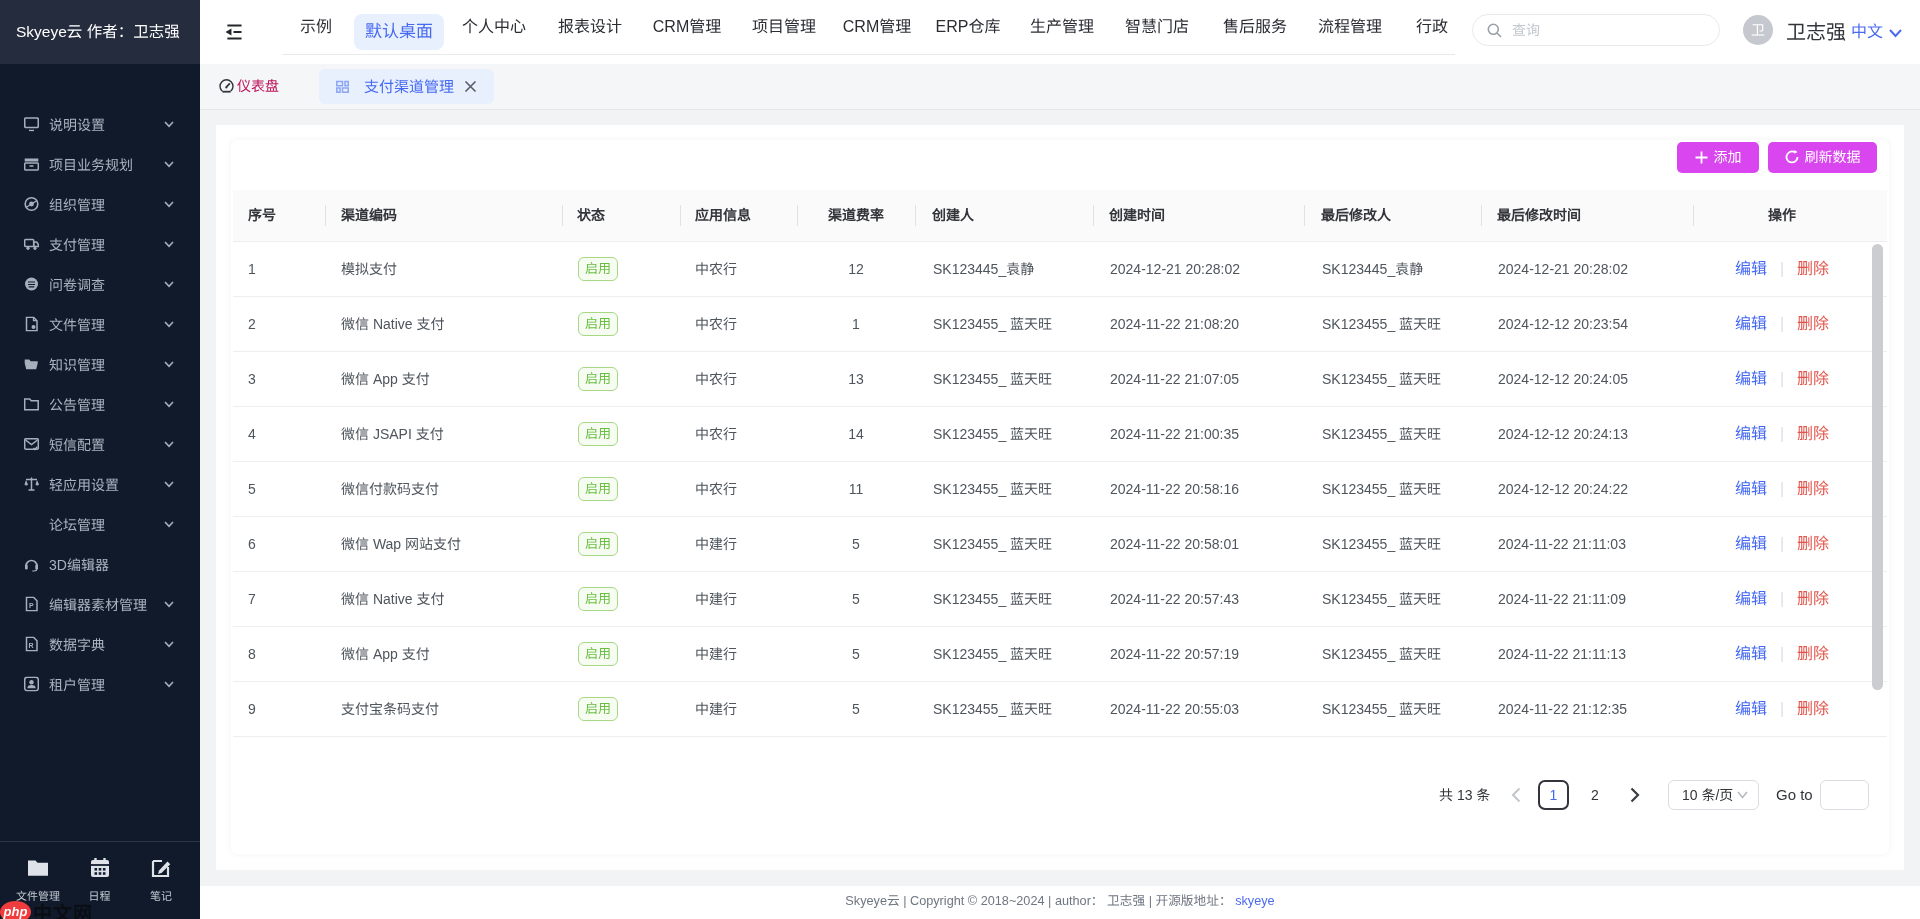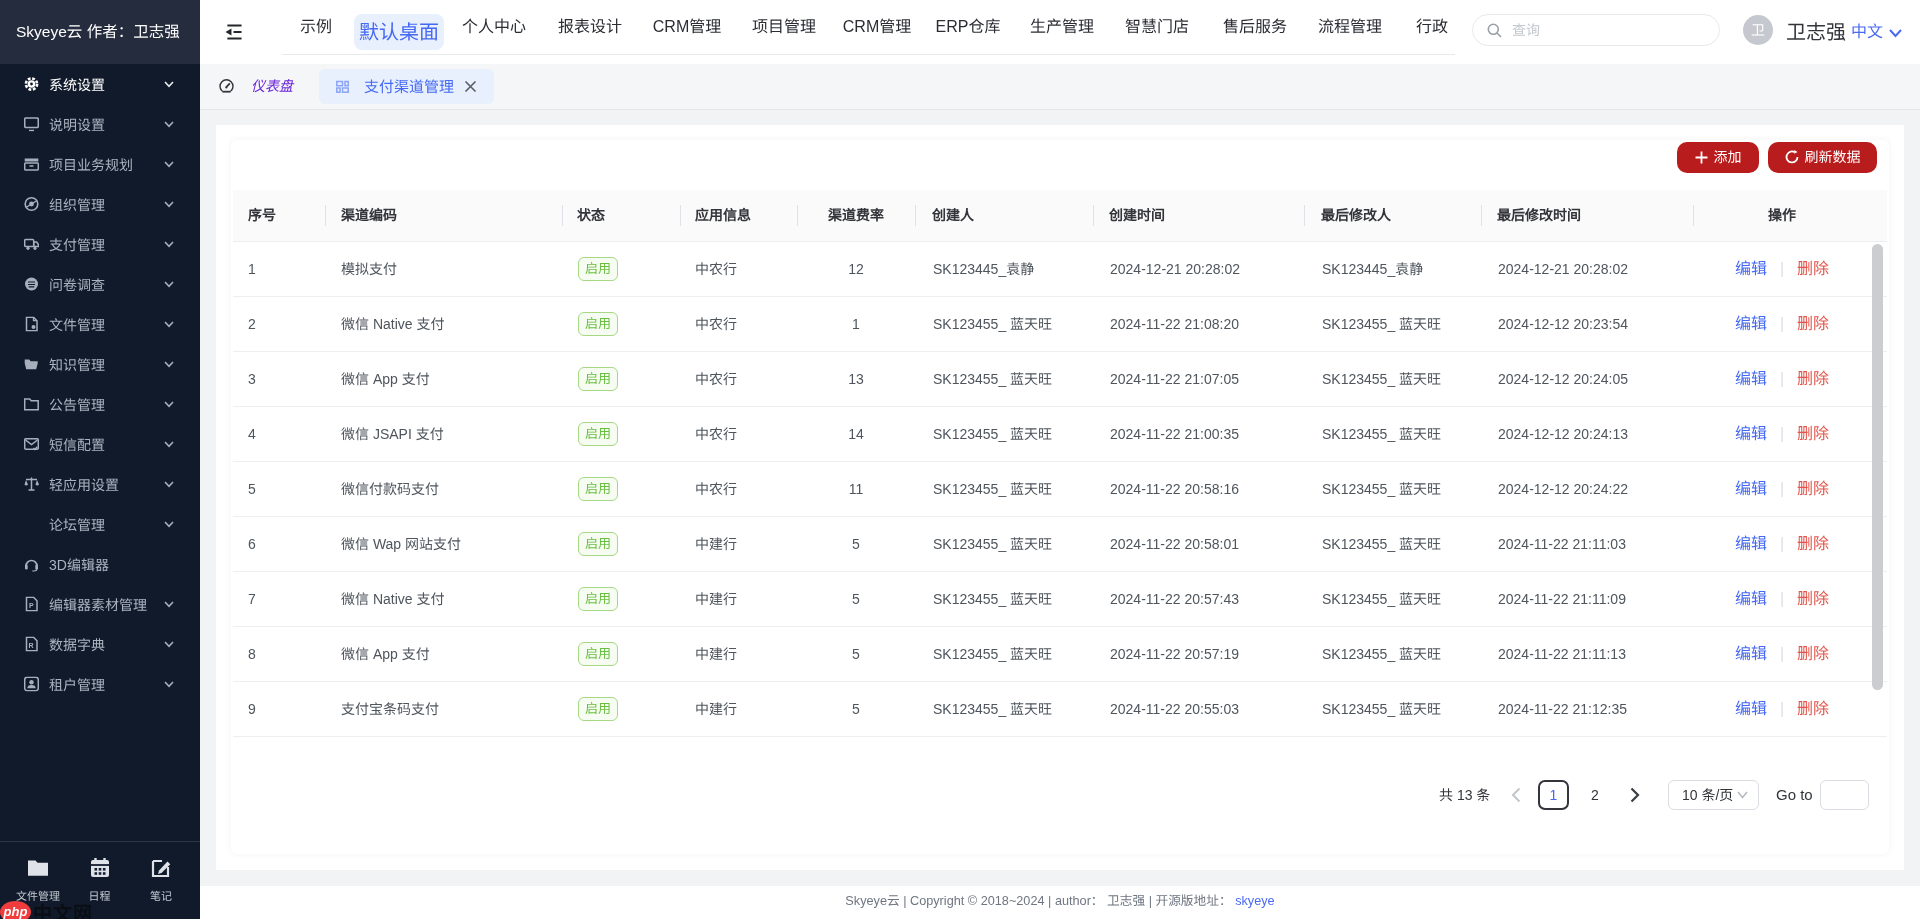--- a/index.html
+++ b/index.html
@@ -20,43 +20,43 @@
 .bitem svg { width:22px; height:22px; }
 .bitem .blb { font-size:11px; margin-top:4px; color:#c3c9d2; }
 #phpwm { position:absolute; left:0px; top:898px; height:24px; white-space:nowrap; z-index:9; }
 #phpwm .pbub { display:inline-block; width:31px; height:22px; background:#f03c3c; border-radius:50%; color:#fff; font-size:13px; font-weight:bold; font-style:italic; text-align:center; line-height:22px; vertical-align:middle; }
 #phpwm .ptx { display:inline-block; color:#0a0e14; font-size:19px; font-weight:bold; vertical-align:middle; margin-left:2px; letter-spacing:1px; }
 
 
 #topnav { position:absolute; left:200px; top:0; width:1720px; height:64px; background:#fff; z-index:4; }
 #topnav .underline { position:absolute; left:82px; top:54px; width:1173px; border-top:1px solid #e9e9eb; }
 .ntab { position:absolute; top:0; height:54px; line-height:54px; transform:translateX(-50%); font-size:16px; color:#2b2d33; white-space:nowrap; }
-#ntab-active { position:absolute; left:154px; top:14px; width:90px; height:36px; background:#e9f0fd; border-radius:8px; color:#4569f2; font-size:20px; text-align:center; line-height:36px; white-space:nowrap; }
+#ntab-active { position:absolute; left:154px; top:14px; width:90px; height:36px; background:#e9f0fd; border-radius:8px; color:#4569f2; font-size:17px; text-align:center; line-height:36px; white-space:nowrap; }
 #hamb { position:absolute; left:25px; top:24px; width:17px; height:16px; }
 #search { position:absolute; left:1272px; top:14px; width:248px; height:32px; border:1px solid #e7e9ec; border-radius:16px; }
 #search svg { position:absolute; left:14px; top:8px; width:15px; height:15px; }
 #search .ph { position:absolute; left:39px; top:0; line-height:30px; font-size:14px; color:#c3c7ce; }
 #avatar { position:absolute; left:1543px; top:15px; width:30px; height:30px; border-radius:50%; background:#c5c8ce; color:#fff; font-size:14px; text-align:center; line-height:30px; }
 #uname { position:absolute; left:1586px; top:0; height:64px; line-height:64px; font-size:20px; color:#33353a; }
 #lang { position:absolute; left:1651px; top:0; height:64px; line-height:64px; font-size:16px; color:#4a6af0; }
 #lang svg { vertical-align:-1px; margin-left:6px; }
 
 
 #bar2 { position:absolute; left:200px; top:64px; width:1720px; height:46px; background:#f5f6f8; border-bottom:1px solid #e4e6e8; z-index:3; }
 #bar2 .gauge { position:absolute; left:19px; top:15px; width:15px; height:15px; }
-#bar2 .dash { position:absolute; left:51px; top:0; line-height:45px; font-size:14px; color:#6d28d9;font-style:italic; }
+#bar2 .dash { position:absolute; left:37px; top:0; line-height:45px; font-size:14px; color:#be185d; }
 #tabpill { position:absolute; left:119px; top:5px; width:175px; height:35px; background:#e8f0fd; border-radius:6px; }
 #tabpill svg.grid { position:absolute; left:17px; top:11px; width:13px; height:13px; }
 #tabpill .t { position:absolute; left:45px; top:0; line-height:35px; font-size:15px; color:#4569f2; }
 #tabpill svg.x { position:absolute; left:145px; top:11px; width:13px; height:13px; }
 
 
 #panel { position:absolute; left:216px; top:125px; width:1688px; height:745px; background:#fff; }
 #card { position:absolute; left:15px; top:15px; width:1658px; height:714px; background:#fff; border-radius:6px; box-shadow:0 0 6px rgba(31,45,61,0.06); }
-.btn { position:absolute; top:2px; height:31px; background:#b91c1c; border-radius:10px; color:#fff; font-size:14px; text-align:center; line-height:31px; white-space:nowrap; }
+.btn { position:absolute; top:2px; height:31px; background:#d946ef; border-radius:5px; color:#fff; font-size:14px; text-align:center; line-height:31px; white-space:nowrap; }
 .btn svg { vertical-align:-2px; margin-right:6px; }
 #btn-add { left:1446px; width:82px; }
 #btn-ref { left:1537px; width:109px; }
 
 
 #tbl { position:absolute; left:2px; top:50px; width:1654px; }
 #thead { position:absolute; left:0; top:0; width:1654px; height:52px; background:#fafafa; border-bottom:1px solid #eceef1; }
 #thead .h { position:absolute; top:0; line-height:50px; font-size:14px; font-weight:bold; color:#33353a; white-space:nowrap; }
 #thead .vsep { position:absolute; top:15px; height:21px; border-left:1px solid #dfe2e6; }
 .row { position:absolute; left:0; width:1654px; height:55px; border-bottom:1px solid #eceef1; background:#fff; }
@@ -83,31 +83,20 @@
 
 #footer { position:absolute; left:200px; top:886px; width:1720px; height:33px; line-height:31px; background:#fff; text-align:center; font-size:12.7px; color:#6e7681; }
 #footer a { color:#4a6af0; text-decoration:none; }
 </style>
 </head>
 <body>
 
 <div id="side">
   <div class="logo">Skyeye云 作者：卫志强</div>
   <div class="side-divider"></div>
-<div class="mitem on" style="top:64px;">
-      <svg class="mic" viewBox="0 0 15 15">
-        <circle cx="7.5" cy="7.5" r="3.8" fill="#ffffff"></circle>
-        <circle cx="7.5" cy="7.5" r="5.6" fill="none" stroke="#ffffff" stroke-width="2.6" stroke-dasharray="2.8 1.6"></circle>
-        <circle cx="7.5" cy="7.5" r="1.4" fill="#101a2b"></circle>
-      </svg>
-      <span class="mtx">系统设置</span>
-      <svg class="mcv" viewBox="0 0 10 10" fill="none" stroke="#e8eaee" stroke-width="1.6">
-        <path d="M1 3 L5 7.4 L9 3"></path>
-      </svg>
-    </div>
     <div class="mitem" style="top:104px;">
       <svg class="mic" viewBox="0 0 15 15">
         <rect x="0.7" y="1.5" width="13.6" height="9.5" rx="1.2" fill="none" stroke="#a7afbc" stroke-width="1.6"></rect>
         <path d="M5 14 h5" stroke="#a7afbc" stroke-width="1.6"></path>
       </svg>
       <span class="mtx">说明设置</span>
       <svg class="mcv" viewBox="0 0 10 10" fill="none" stroke="#a7afbc" stroke-width="1.6">
         <path d="M1 3 L5 7.4 L9 3"></path>
       </svg>
     </div>

